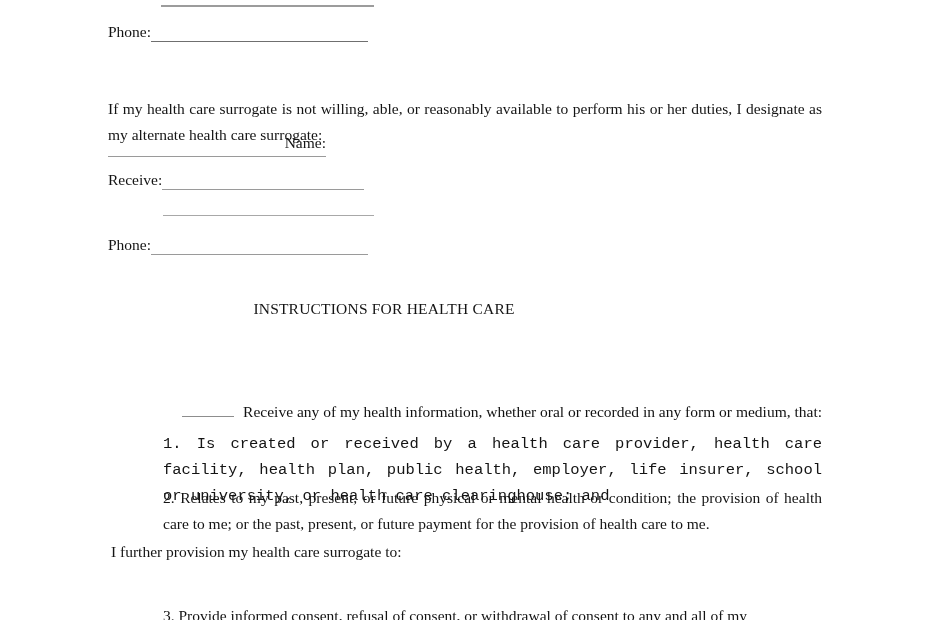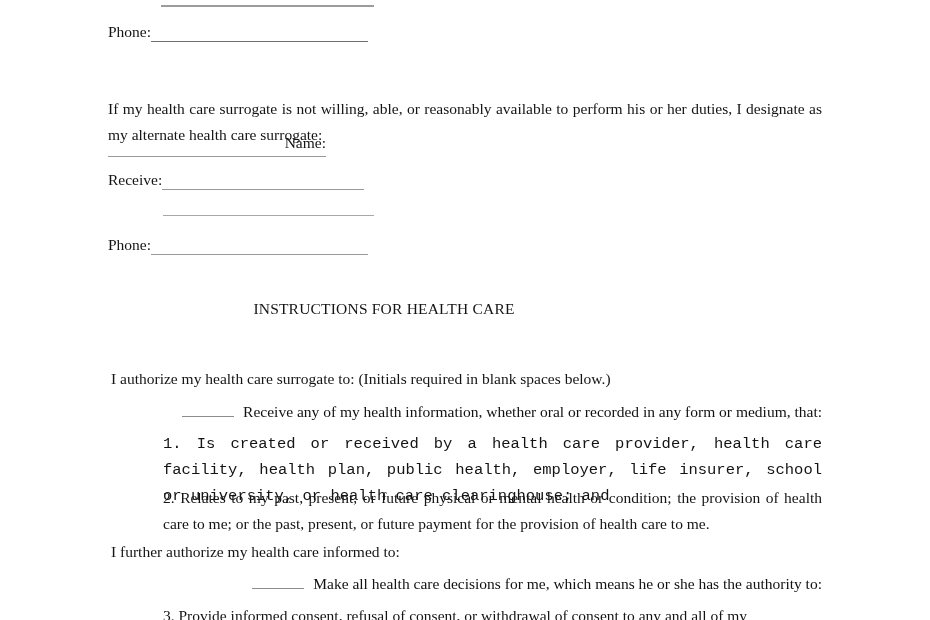--- a/index.html
+++ b/index.html
@@ -148,31 +148,27 @@
 
   <div class="rule-alone" style="left:163px; top:215px; width:211px;"></div>
 
   <div class="field" style="top:231px;">
     <span class="field-label">Phone:</span>
     <span class="rule" style="width:217px;"></span>
   </div>
 
   <div class="heading" style="top:300px;">INSTRUCTIONS FOR HEALTH CARE</div>
 
-  <div class="blk" style="left:111px; top:366px; width:711px;">I authorize my health care surrogate to: (Initials required in blank spaces below.)</div>
 
   <div class="clause" style="top:399px;">
     <span class="initials-line"></span><span>Receive any of my health information, whether oral or recorded in any form or medium, that:</span>
   </div>
 
   <div class="blk col-ind" style="top:431px;font-family:Liberation Mono, monospace;">1. Is created or received by a health care provider, health care facility, health plan, public health, employer, life insurer, school or university, or health care clearinghouse; and</div>
 
   <div class="blk col-ind" style="top:485px;">2. Relates to my past, present, or future physical or mental health or condition; the provision of health care to me; or the past, present, or future payment for the provision of health care to me.</div>
 
-  <div class="blk" style="left:111px; top:539px; width:711px;">I further authorize my health care informed to:</div>
+  <div class="blk" style="left:111px; top:539px; width:711px;">I further provision my health care surrogate to:</div>
 
-  <div class="clause" style="top:571px;">
-    <span class="initials-line"></span><span>Make all health care decisions for me, which means he or she has the authority to:</span>
-  </div>
 
   <div class="blk col-ind clipped" style="top:603px; height:17px;">3. Provide informed consent, refusal of consent, or withdrawal of consent to any and all of my</div>
 
 </div>
 
 </body></html>

